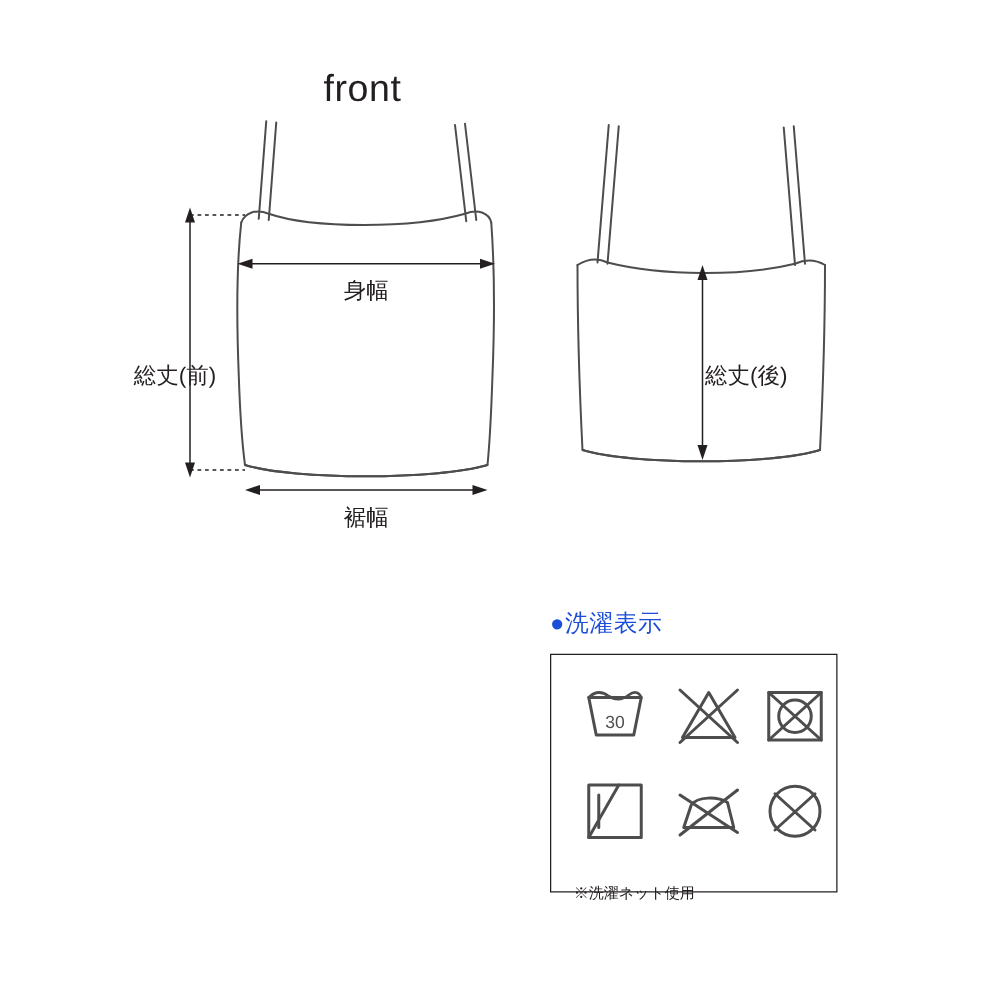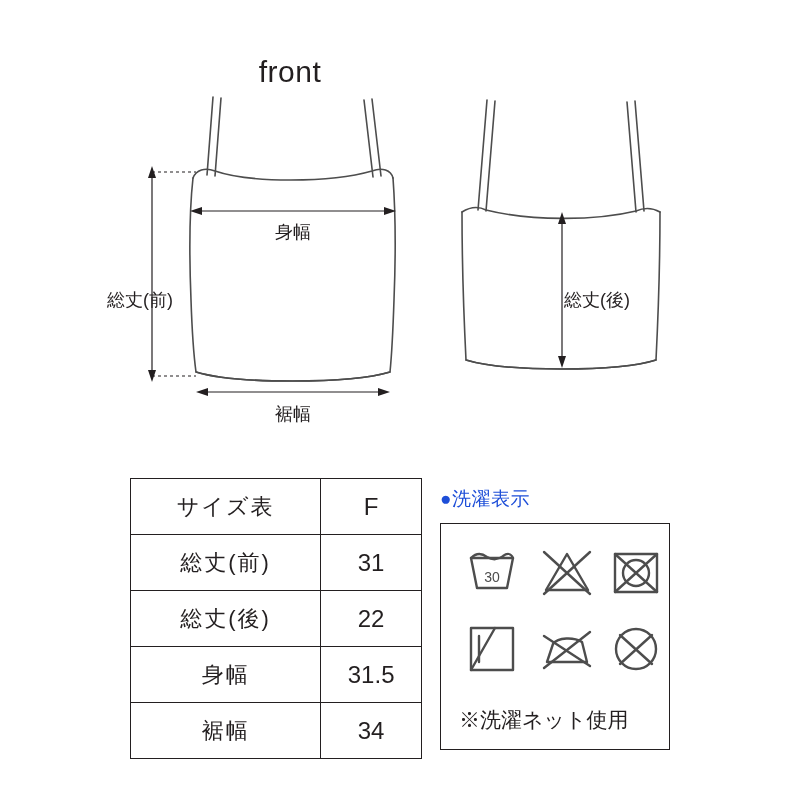--- a/index.html
+++ b/index.html
@@ -67,34 +67,34 @@
     top: 486px;
     font-size: 19px;
     color: #1d4ed8;
     letter-spacing: 0.5px;
   }
   .wash-box {
     position: absolute;
     left: 440px;
     top: 523px;
     width: 230px;
-    height: 227px;
+    height: 191px;
     border: 1px solid #231f20;
     box-sizing: border-box;
   }
   #wash-icons {
     position: absolute;
     left: 0;
     top: 0;
   }
   .wash-note {
     position: absolute;
     left: 18px;
     top: 182px;
-    font-size: 21px;
+    font-size: 12px;
     color: #231f20;
   }
 </style>
 </head>
 <body>
 
 <div class="page">
 
   <div class="view-title" id="title-front">front</div>
 
@@ -152,44 +152,20 @@
     </g>
 
     <g font-family="Liberation Sans, sans-serif" font-size="18" fill="#231f20" text-anchor="middle">
       <text x="293" y="238">身幅</text>
       <text x="293" y="420">裾幅</text>
       <text x="140" y="306" text-anchor="middle">総丈(前)</text>
       <text x="597" y="306" text-anchor="middle">総丈(後)</text>
     </g>
   </svg>
 
-  <table class="size-table">
-    <tbody>
-      <tr>
-        <td class="label-col">サイズ表</td>
-        <td class="value-col">F</td>
-      </tr>
-      <tr>
-        <td class="label-col">総丈(前)</td>
-        <td class="value-col">31</td>
-      </tr>
-      <tr>
-        <td class="label-col">総丈(後)</td>
-        <td class="value-col">22</td>
-      </tr>
-      <tr>
-        <td class="label-col">身幅</td>
-        <td class="value-col">31.5</td>
-      </tr>
-      <tr>
-        <td class="label-col">裾幅</td>
-        <td class="value-col">34</td>
-      </tr>
-    </tbody>
-  </table>
 
   <div class="wash-head">●洗濯表示</div>
 
   <div class="wash-box">
     <svg id="wash-icons" width="230" height="180" viewBox="0 0 230 180">
       <g fill="none" stroke="#4d4d4d" stroke-width="2.4" stroke-linejoin="round" stroke-linecap="round">
 
         <g transform="translate(28,26)">
           <path d="M2,8 L44,8 L38,38 L8,38 Z"></path>
           <path d="M2,8 C8,2 14,4 18,7 C23,10 29,10 34,6 C38,3 42,3 44,8" stroke-width="2.2"></path>

